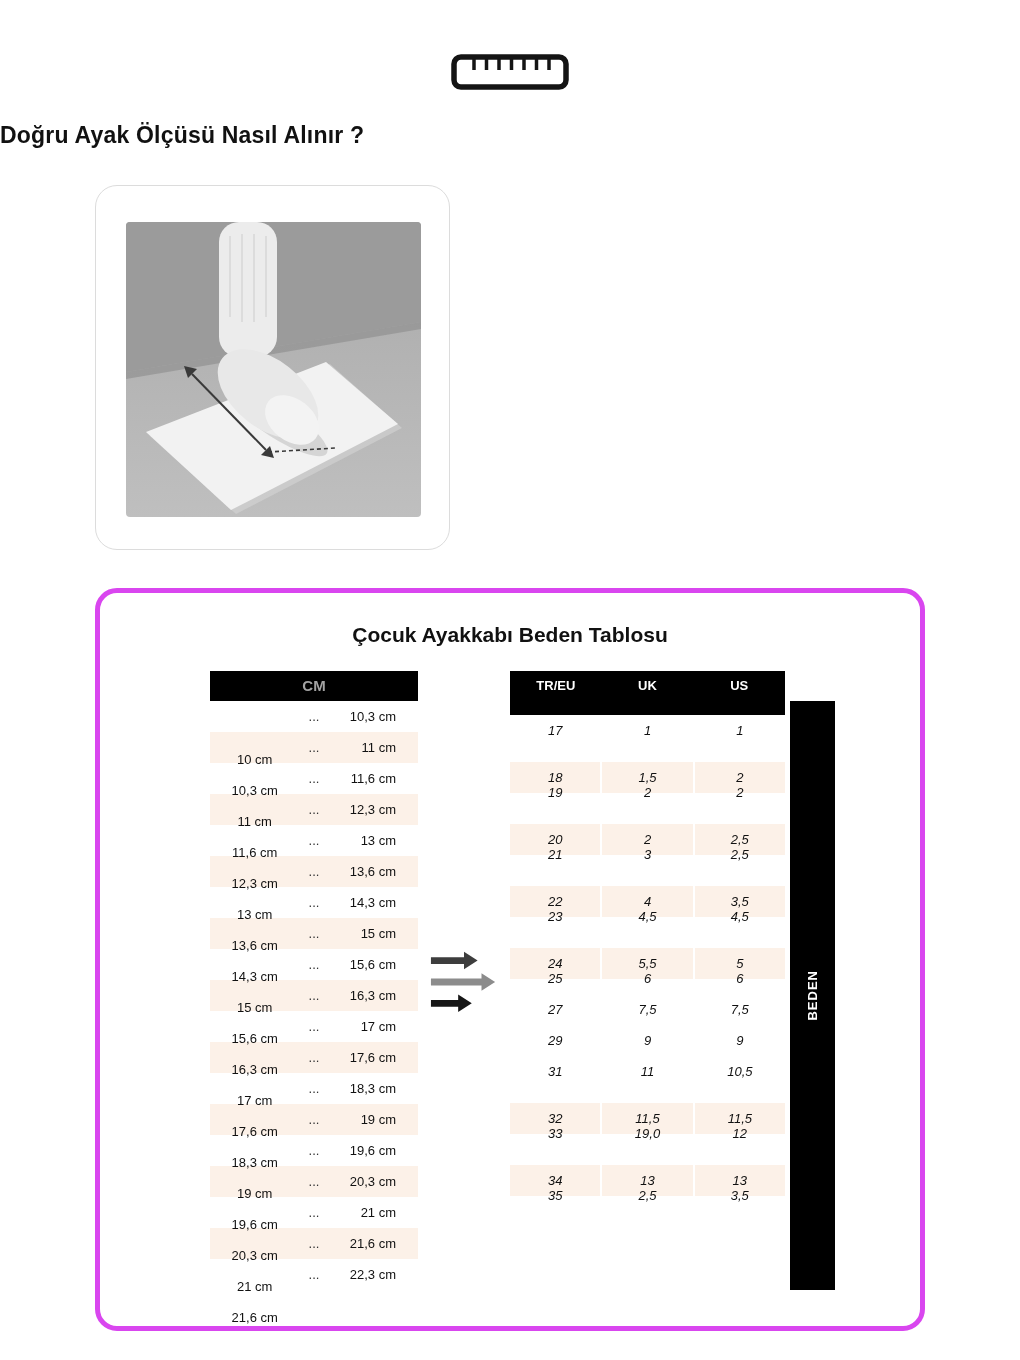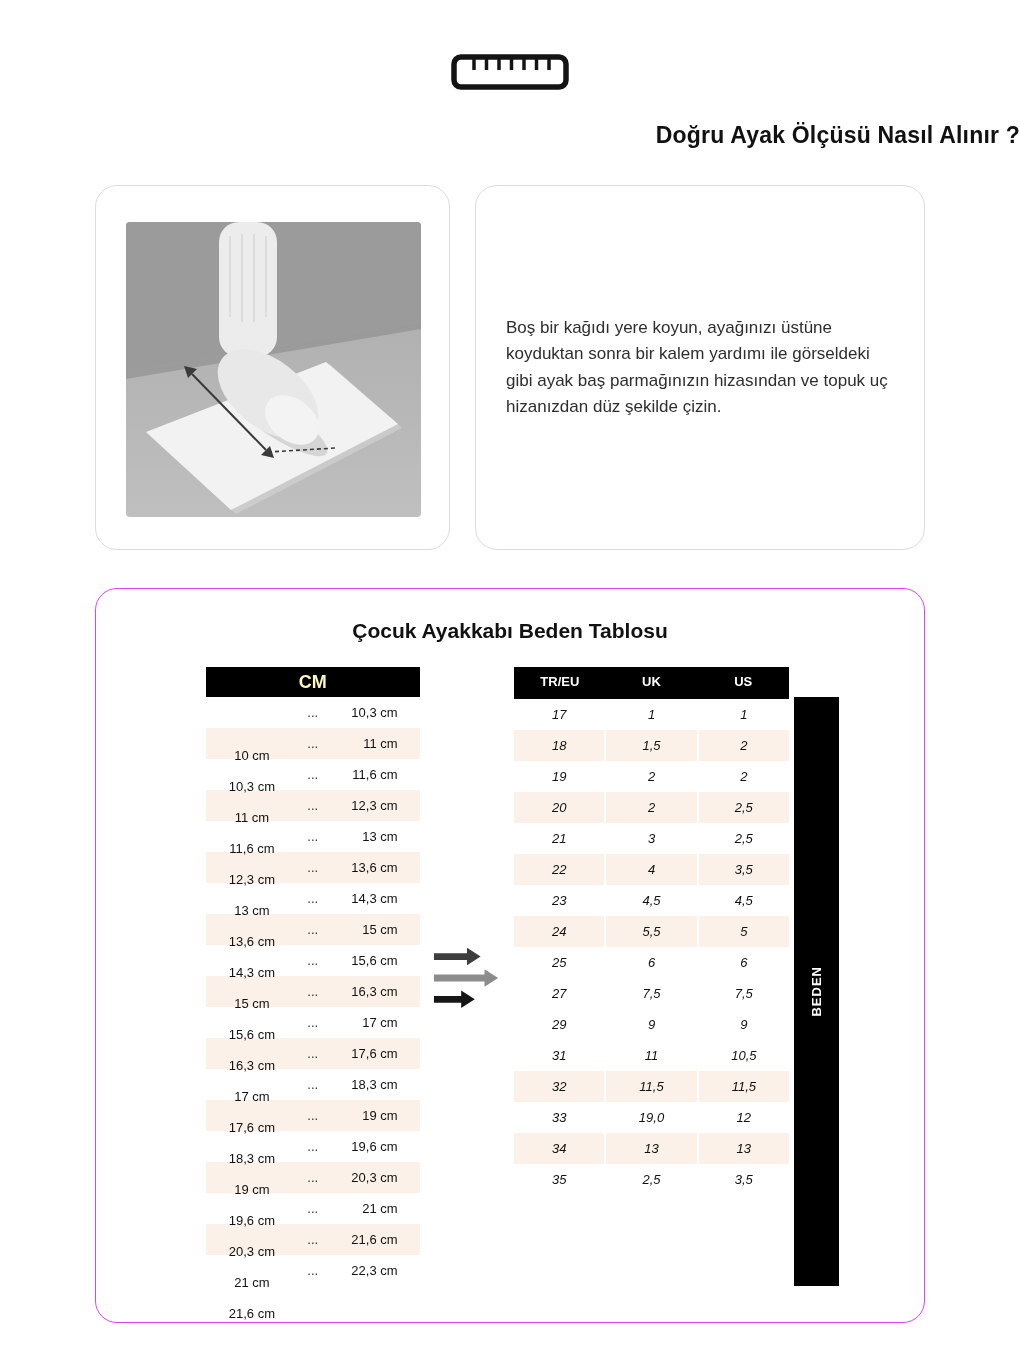--- a/index.html
+++ b/index.html
@@ -10,21 +10,21 @@
     font-family: "Liberation Sans", sans-serif;
     color: #1a1a1a;
     overflow: hidden;
   }
   .icon-wrap {
     display: flex;
     justify-content: center;
     padding-top: 52px;
   }
   .page-title {
-    text-align: right;
+    text-align: left;
     font-size: 23px;
     font-weight: bold;
     margin-top: 30px;
     color: #111;
     letter-spacing: .2px;
   }
   
   .instructions {
     display: flex;
     gap: 25px;
@@ -61,45 +61,45 @@
     background: #fff;
   }
   .step-text {
     font-size: 17px;
     line-height: 1.55;
     color: #2e2e2e;
   }
   
   .chart-card {
     margin: 38px 95px 0;
-    border: 1px solid #d946ef;
+    border: 5px solid #d946ef;
     border-radius: 22px;
     padding: 30px 0 36px;
     background: #fff;
   }
   .chart-title {
     text-align: center;
     font-size: 21px;
     font-weight: bold;
     color: #111;
   }
   .tables {
     display: flex;
     align-items: stretch;
     margin-top: 24px;
     padding-left: 110px;
     padding-right: 85px;
   }
   .thead {
     background: var(--head-bg, #000);
-    color: #fef9c3;
+    color: #a3a3a3;
     height: 30px;
     line-height: 30px;
     text-align: center;
-    font-size: 18px;
+    font-size: 15px;
     font-weight: bold;
   }
   .cm-table { width: 215px; }
   .cm-row {
     display: grid;
     grid-template-columns: 43% 14% 43%;
     height: 31px;
     line-height: 31px;
     font-size: 13px;
     color: #111;
@@ -114,38 +114,38 @@
     align-items: center;
     justify-content: center;
   }
   .size-wrap { display: flex; }
   .size-table { width: 275px; }
   .sz-head {
     display: grid;
     grid-template-columns: repeat(3, 1fr);
     background: var(--head-bg, #000);
     color: #fff;
-    height: 32px;
+    height: 44px;
     line-height: 30px;
     font-size: 13px;
     text-align: center;
     font-weight: bold;
   }
   .sz-row {
     display: grid;
     grid-template-columns: repeat(3, 1fr);
     column-gap: 2px;
     height: 31px;
     font-size: 13px;
     text-align: center;
     color: #111;
   }
   .sz-row span { line-height: 31px; display: block; font-style: italic; }
   .sz-row.alt { background: transparent; }
-  .sz-row.alt span { background: var(--alt-bg, #fcf1e8); }
+  .sz-row.alt span { background: var(--alt-bg, #fcf1e8); margin-top: 16px; }
   .beden-bar {
     width: 45px;
     margin-left: 5px;
     margin-top: 30px;
     background: var(--head-bg, #000);
     color: #fff;
     display: flex;
     align-items: center;
     justify-content: center;
   }
@@ -209,23 +209,20 @@
         <g stroke="#3a3a3a" stroke-width="2" fill="#3a3a3a">
           <line x1="66" y1="152" x2="140" y2="228"></line>
           <polygon points="58,144 71,147 62,156" stroke="none"></polygon>
           <polygon points="148,236 135,233 144,224" stroke="none"></polygon>
         </g>
         <line x1="142" y1="230" x2="210" y2="226" stroke="#3a3a3a" stroke-width="1.6" stroke-dasharray="4 3"></line>
       </svg>
     </div>
   </div>
   <div class="steps-col">
-    <div class="step-card">
-      <p class="step-text">Boş bir kağıdı yere koyun, ayağınızı üstüne koyduktan sonra bir kalem yardımı ile görseldeki gibi ayak baş parmağınızın hizasından ve topuk uç hizanızdan düz şekilde çizin.</p>
-    </div>
   </div>
 </section>
 
 <section class="chart-card">
   <h2 class="chart-title">Çocuk Ayakkabı Beden Tablosu</h2>
   <div class="tables">
 
     <div class="cm-table">
       <div class="thead">CM</div>
       <div>

